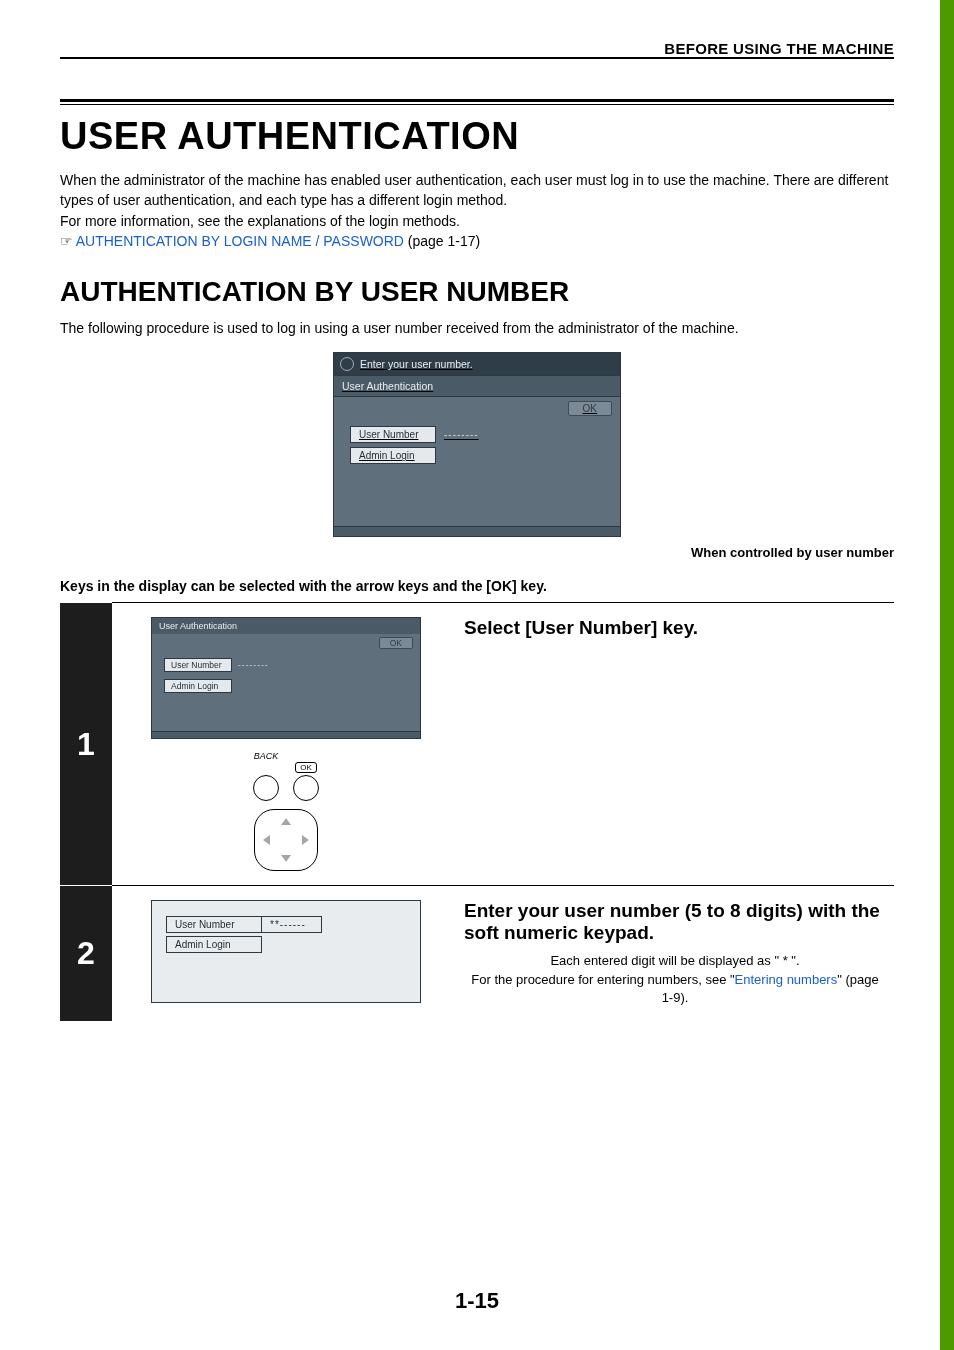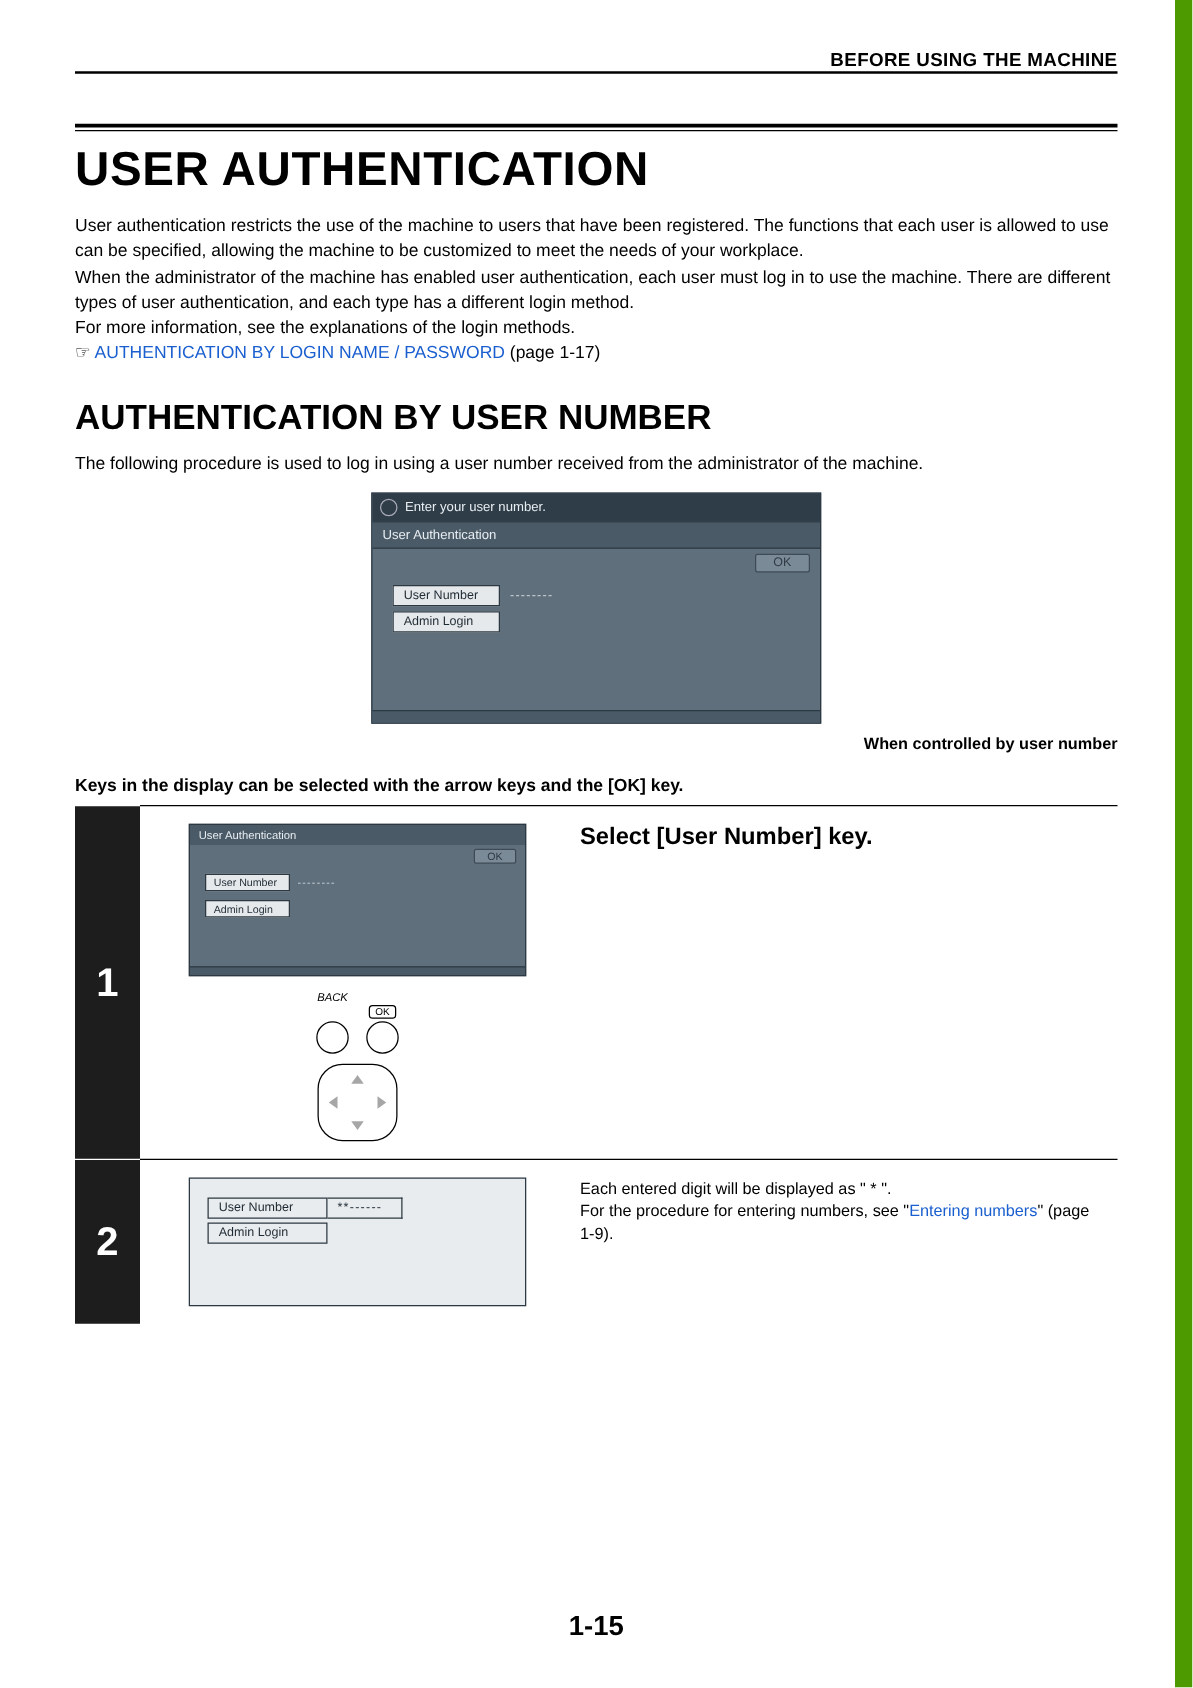--- a/index.html
+++ b/index.html
@@ -8,21 +8,21 @@
   .side-tab { position: absolute; top: 0; right: 0; width: 14px; height: 1350px; background: #4c9a00; }
   .header-line { border-bottom: 2px solid #000; margin-bottom: 6px; }
   .breadcrumb { font-weight: bold; font-size: 15px; text-align: right; letter-spacing: 0.3px; }
   .thick-rule { height: 3px; background: #000; margin-top: 40px; }
   .thin-rule { height: 1px; background: #000; margin-top: 2px; margin-bottom: 10px; }
   h1 { font-size: 38px; font-weight: 800; letter-spacing: 0.5px; margin-bottom: 12px; }
   h2 { font-size: 28px; font-weight: 800; margin: 24px 0 10px; }
   .body-text { font-size: 14px; line-height: 1.45; }
   .link { color: #1a5fcf; }
   .pointer { font-family: serif; }
-  .screen-wrap { margin: 14px auto 4px; width: 360px; }
+  .screen-wrap { margin: 14px auto 4px; width: 288px; text-decoration: underline; }
   .screen { background: #5f6f7c; border: 1px solid #2d3942; }
   .screen-title-row { display: flex; align-items: center; gap: 6px; background: #2e3d48; padding: 4px 6px; }
   .screen-title-row .globe { width: 14px; height: 14px; border: 1px solid #aab; border-radius: 50%; }
   .screen-title { font-size: 10.5px; color: #e8edf1; }
   .screen-subtitle { background: #4a5a67; color: #e8edf1; font-size: 10.5px; padding: 4px 8px; border-top: 1px solid #2c3a44; border-bottom: 1px solid #2c3a44; }
   .ok-row { display: flex; justify-content: flex-end; padding: 4px 8px; }
   .ok-badge { background: #7a8a97; color: #2f3a44; font-size: 10px; padding: 1px 14px; border: 1px solid #3e4b57; border-radius: 2px; }
   .screen-body { padding: 2px 16px 58px; }
   .field-row { display: flex; align-items: center; gap: 8px; margin: 4px 0; }
   .field-label { background: #e6e9ec; border: 1px solid #2d3942; font-size: 10px; padding: 2px 8px; min-width: 86px; text-align: left; color: #1e2a33; }
@@ -30,21 +30,21 @@
   .screen-footer { height: 10px; background: #4a5a67; border-top: 1px solid #2c3a44; }
   .caption { text-align: right; font-weight: bold; font-size: 13px; margin: 8px 0 18px; }
   .keys-note { font-weight: bold; font-size: 14px; margin-bottom: 8px; }
   .step-divider { height: 1px; background: #000; margin: 0 0 0 52px; }
   .step { display: flex; align-items: stretch; }
   .step-num-col { width: 52px; background: #1d1d1d; color: #fff; display: flex; align-items: center; justify-content: center; font-size: 32px; font-weight: bold; }
   .step-content { flex: 1; display: flex; padding: 14px 8px 14px 14px; gap: 18px; }
   .step-left { width: 320px; display: flex; flex-direction: column; align-items: center; }
   .step-right { flex: 1; }
   .step-title { font-size: 19px; font-weight: bold; margin-bottom: 8px; }
-  .step-body { font-size: 13px; line-height: 1.4; }
+  .step-body { font-size: 13px; line-height: 1.4; text-align: center; }
 
   
   .mini-screen { width: 270px; background: #5f6f7c; border: 1px solid #2d3942; }
   .mini-subtitle { background: #4a5a67; color: #e8edf1; font-size: 9px; padding: 3px 7px; }
   .mini-ok-row { display: flex; justify-content: flex-end; padding: 3px 7px; }
   .mini-ok { background: #7a8a97; color: #2f3a44; font-size: 8.5px; padding: 0 10px; border: 1px solid #3e4b57; border-radius: 2px; }
   .mini-body { padding: 2px 12px 38px; }
   .mini-label { background: #e6e9ec; border: 1px solid #2d3942; font-size: 8.5px; padding: 1px 6px; min-width: 68px; display: inline-block; color: #1e2a33; }
   .mini-value { font-size: 8.5px; color: #cfd6dc; margin-left: 6px; letter-spacing: 1px; }
   .mini-foot { height: 7px; background: #4a5a67; border-top: 1px solid #2c3a44; }
@@ -79,21 +79,20 @@
 
   <div>
     <div class="breadcrumb">BEFORE USING THE MACHINE</div>
     <div class="header-line"></div>
   </div>
 
   <div class="thick-rule"></div>
   <div class="thin-rule"></div>
   <h1>USER AUTHENTICATION</h1>
 
-  <p class="body-text">User authentication restricts the use of the machine to users that have been registered. The functions that each user is allowed to use can be specified, allowing the machine to be customized to meet the needs of your workplace.</p>
   <p class="body-text">When the administrator of the machine has enabled user authentication, each user must log in to use the machine. There are different types of user authentication, and each type has a different login method.</p>
   <p class="body-text">For more information, see the explanations of the login methods.</p>
 
   <p class="body-text">
     <span class="pointer">☞</span>
     <span class="link">AUTHENTICATION BY LOGIN NAME / PASSWORD</span><span> (page 1-17)</span>
   </p>
 
   <h2>AUTHENTICATION BY USER NUMBER</h2>
   <p class="body-text">The following procedure is used to log in using a user number received from the administrator of the machine.</p>
@@ -178,20 +177,21 @@
           <div class="s2-row">
             <span class="s2-label">User Number</span>
             <span class="s2-value-box">**------</span>
           </div>
           <div class="s2-row">
             <span class="s2-label">Admin Login</span>
           </div>
         </div>
       </div>
       <div class="step-right">
+        <div class="step-title">Enter your user number (5 to 8 digits) with the soft numeric keypad.</div>
         <p class="step-body">
           <span>Each entered digit will be displayed as " </span><span>*</span><span> ".</span>
         </p>
         <p class="step-body">
           <span>For the procedure for entering numbers, see "</span><span class="link">Entering numbers</span><span>" (page 1-9).</span>
         </p>
       </div>
     </div>
   </div>
 

